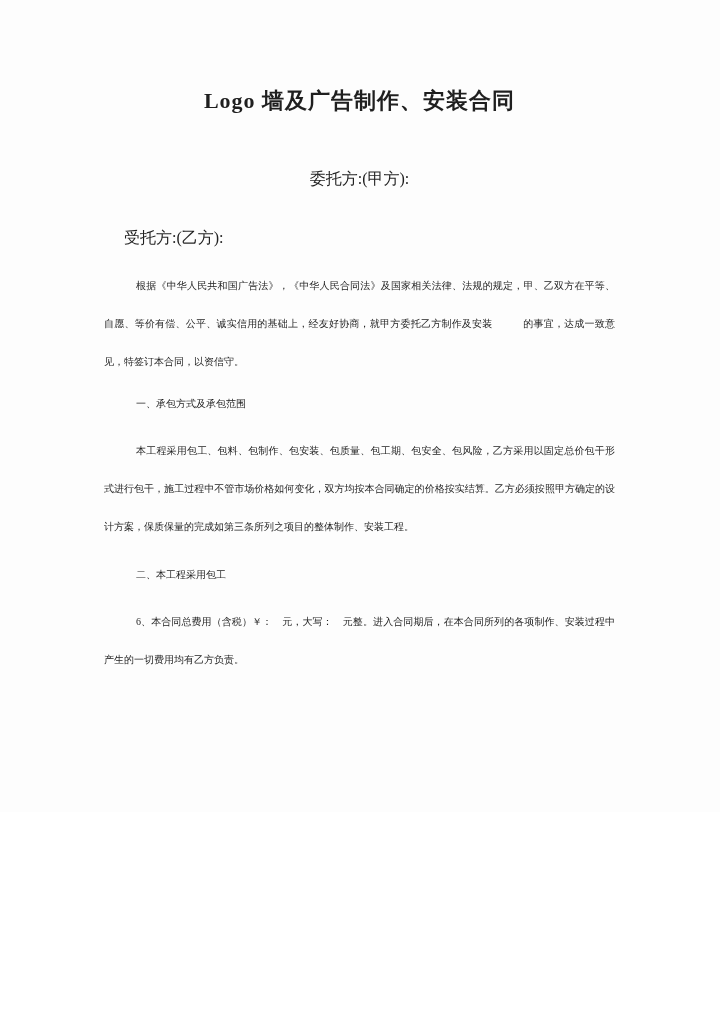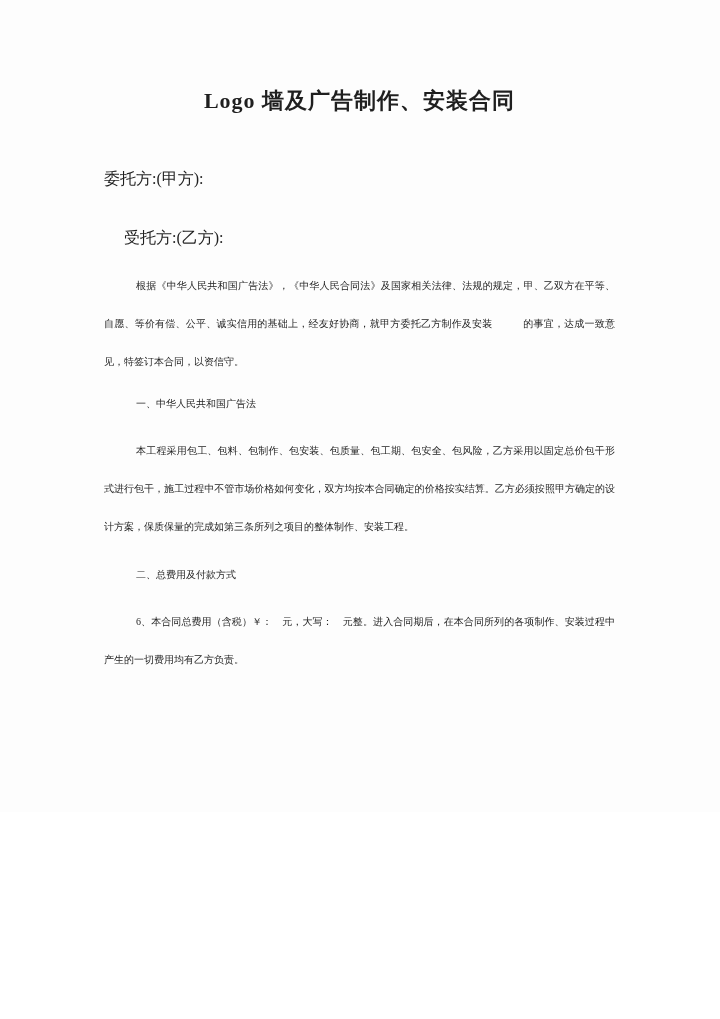--- a/index.html
+++ b/index.html
@@ -27,21 +27,21 @@
     text-align: center;
     line-height: 30px;
     margin: 0;
     letter-spacing: 1px;
   }
   .party-line {
     font-size: 16px;
     line-height: 38px;
     margin: 0;
   }
-  .party-a { margin-top: 44px; }
+  .party-a { margin-top: 44px; text-align: center; }
   .party-b { margin-top: 21px; margin-left: 20px; }
   .para {
     font-size: 10px;
     line-height: 38px;
     text-align: justify;
     text-indent: 32px;
     margin: 0;
   }
   .para-intro   { margin-top: 10px; }
   .head-1       { margin-top: 4px;  }
@@ -66,25 +66,25 @@
   <div class="content">
 
     <h1 class="doc-title">Logo 墙及广告制作、安装合同</h1>
 
     <p class="party-line party-a">委托方:(甲方):</p>
 
     <p class="party-line party-b">受托方:(乙方):</p>
 
     <p class="para para-intro">根据《中华人民共和国广告法》，《中华人民合同法》及国家相关法律、法规的规定，甲、乙双方在平等、自愿、等价有偿、公平、诚实信用的基础上，经友好协商，就甲方委托乙方制作及安装　　　的事宜，达成一致意见，特签订本合同，以资信守。</p>
 
-    <p class="para head-1">一、中华人民共和国广告法</p>
+    <p class="para head-1">一、承包方式及承包范围</p>
 
     <p class="para para-s1">本工程采用包工、包料、包制作、包安装、包质量、包工期、包安全、包风险，乙方采用以固定总价包干形式进行包干，施工过程中不管市场价格如何变化，双方均按本合同确定的价格按实结算。乙方必须按照甲方确定的设计方案，保质保量的完成如第三条所列之项目的整体制作、安装工程。</p>
 
-    <p class="para head-2">二、总费用及付款方式</p>
+    <p class="para head-2">二、本工程采用包工</p>
 
     <p class="para para-pay1">6、本合同总费用（含税）￥：　元，大写：　元整。进入合同期后，在本合同所列的各项制作、安装过程中产生的一切费用均有乙方负责。</p>
 
 
   </div>
 
   <div class="page-number">1</div>
 </div>
 
 </body></html>

